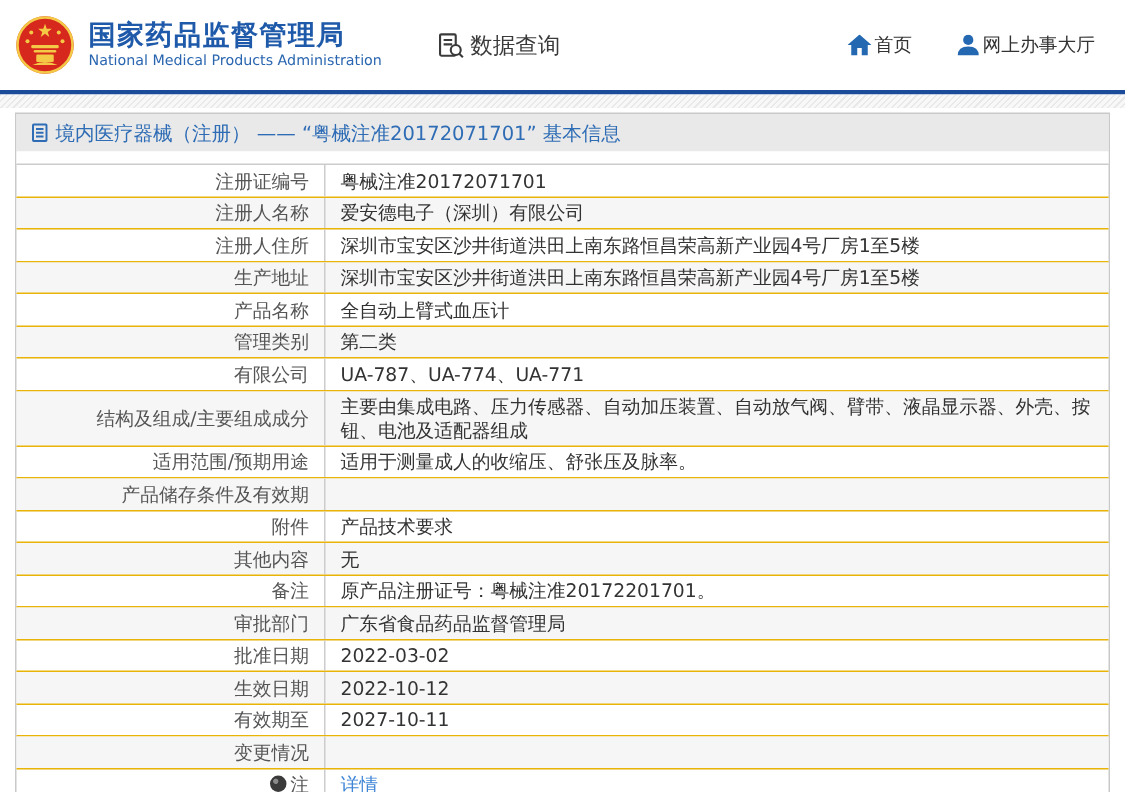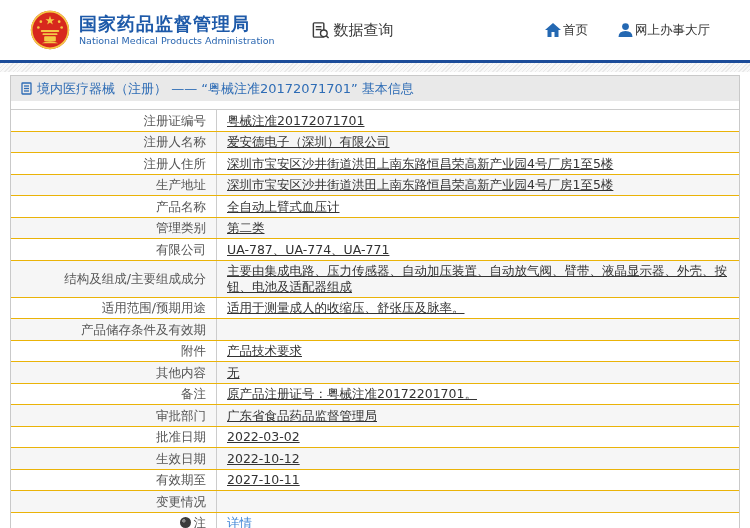--- a/index.html
+++ b/index.html
@@ -1,20 +1,20 @@
 <!DOCTYPE html>
 <html lang="zh"><head>
 <meta charset="utf-8">
 <style>
   * { margin:0; padding:0; box-sizing:border-box; }
   html,body { width:750px; height:528px; overflow:hidden; background:#fff;
     font-family:"DejaVu Sans","Liberation Sans",sans-serif; }
 
   
-  .site-header { height:60px; display:flex; align-items:center; padding:0 30px; background:#fff; }
+  .site-header { height:60px; display:flex; align-items:center; padding:0 10px; background:#fff; }
   .logo-group { display:flex; align-items:center; gap:9px; }
   .emblem { width:40px; height:40px; flex:0 0 auto; }
   .site-title { color:#1e5aa9; font-size:18px; font-weight:bold; letter-spacing:1px; line-height:22px; }
   .site-subtitle { color:#2a66b0; font-size:9.5px; line-height:12px; }
   .data-query { display:flex; align-items:flex-start; gap:4px; margin-left:36px;
     color:#3a3a3a; font-size:15px; cursor:pointer; }
   .hdr-spacer { flex:1; }
   .top-nav { display:flex; gap:30px; margin-right:10px; }
   .nav-item { display:flex; flex-direction:row; align-items:center; gap:2px;
     font-size:12.5px; color:#333; cursor:pointer; }
@@ -31,21 +31,21 @@
   .panel-gap { height:8px; background:#fff; }
 
   
   .info-table { width:100%; border-top:1px solid #ccc; }
   .row { display:flex; align-items:stretch; border-bottom:1px solid #eab308; }
   .row:nth-child(even) { background:#f6f6f6; }
   .cell-label { width:205px; flex:0 0 205px; text-align:right; color:#555;
     font-size:12.5px; line-height:15.5px; padding:2.5px 10px 2.5px 4px;
     display:flex; justify-content:flex-end; align-items:center; gap:3px; }
   .cell-value { flex:1; border-left:1px solid #ccc; color:#333; font-size:12.5px;
-    line-height:15.5px; padding:2.5px 10px; display:flex; align-items:center; min-height:16px;text-decoration:underline; }
+    line-height:15.5px; padding:2.5px 10px; display:flex; align-items:center; min-height:16px; }
   .detail-link { color:#3e85d6; text-decoration:none; cursor:pointer; }
   .bulb { display:inline-block; width:11px; height:11px; border-radius:50%;
     background:radial-gradient(circle at 35% 35%, #8a8a8a 0 1.5px, #3a3a3a 2px); flex:0 0 auto; }
 </style>
 </head>
 <body>
 
 <header class="site-header">
   <div class="logo-group">
     <svg class="emblem" viewBox="0 0 48 48" aria-hidden="true">

